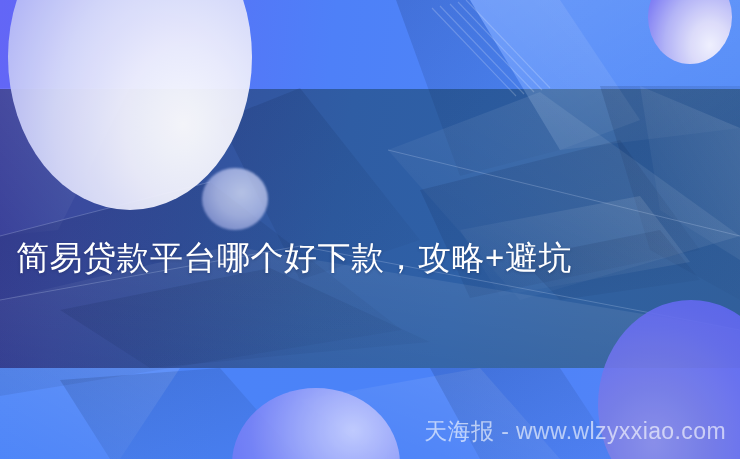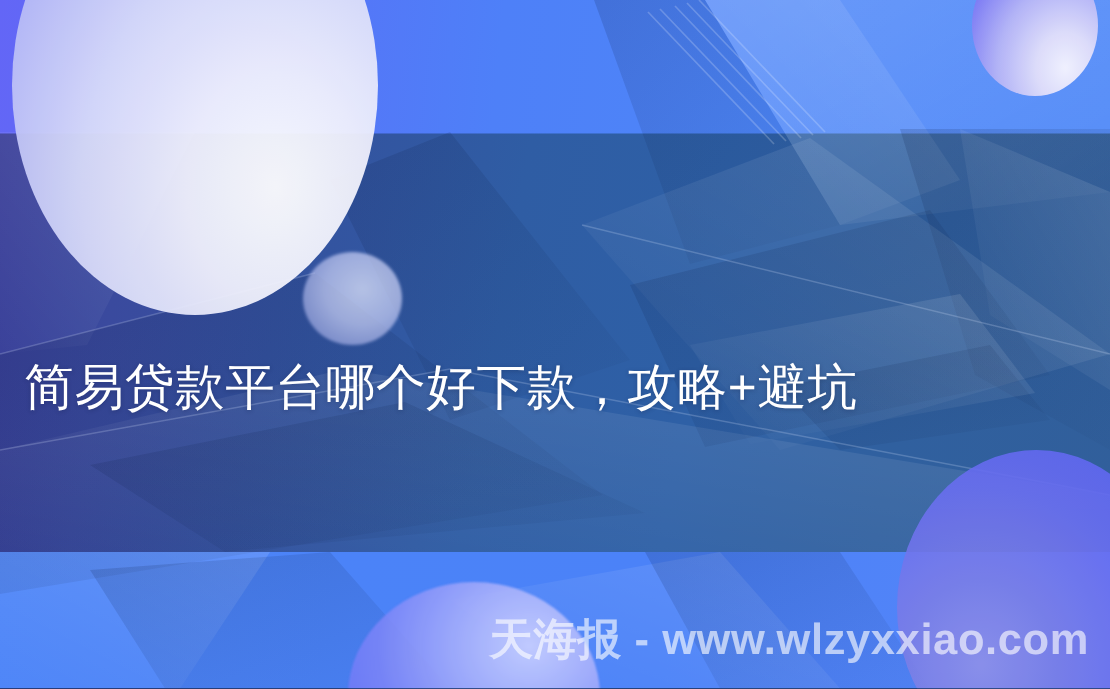--- a/index.html
+++ b/index.html
@@ -124,23 +124,23 @@
     white-space: pre-line;
   }
   .headline-line { display: block; }
 
   
   .watermark {
     position: absolute;
     right: 14px;
     bottom: 12px;
     color: rgba(255,255,255,0.62);
-    font-size: 29px;
+    font-size: 23px;
     letter-spacing: 0.4px;
-    font-weight: 700;
+    font-weight: 400;
     white-space: nowrap;
   }
 </style>
 </head>
 <body>
 
 <div id="poster">
 
   <div class="band band-top"></div>
   <div class="band band-mid"></div>

